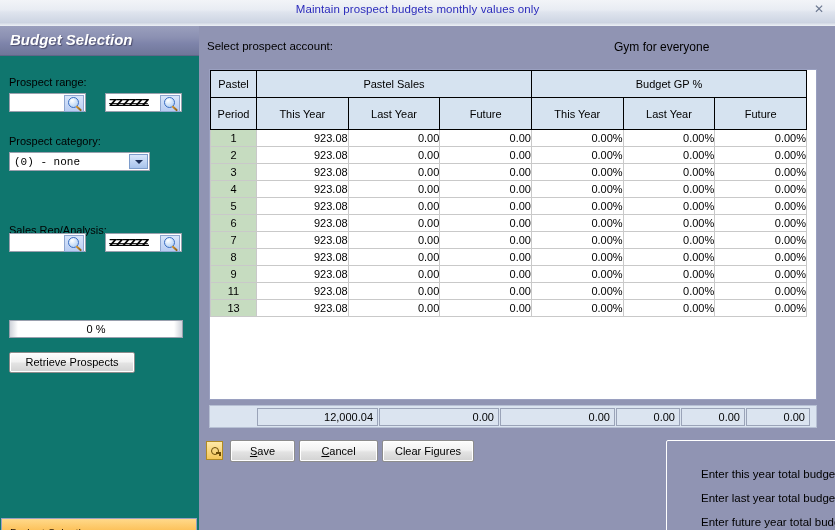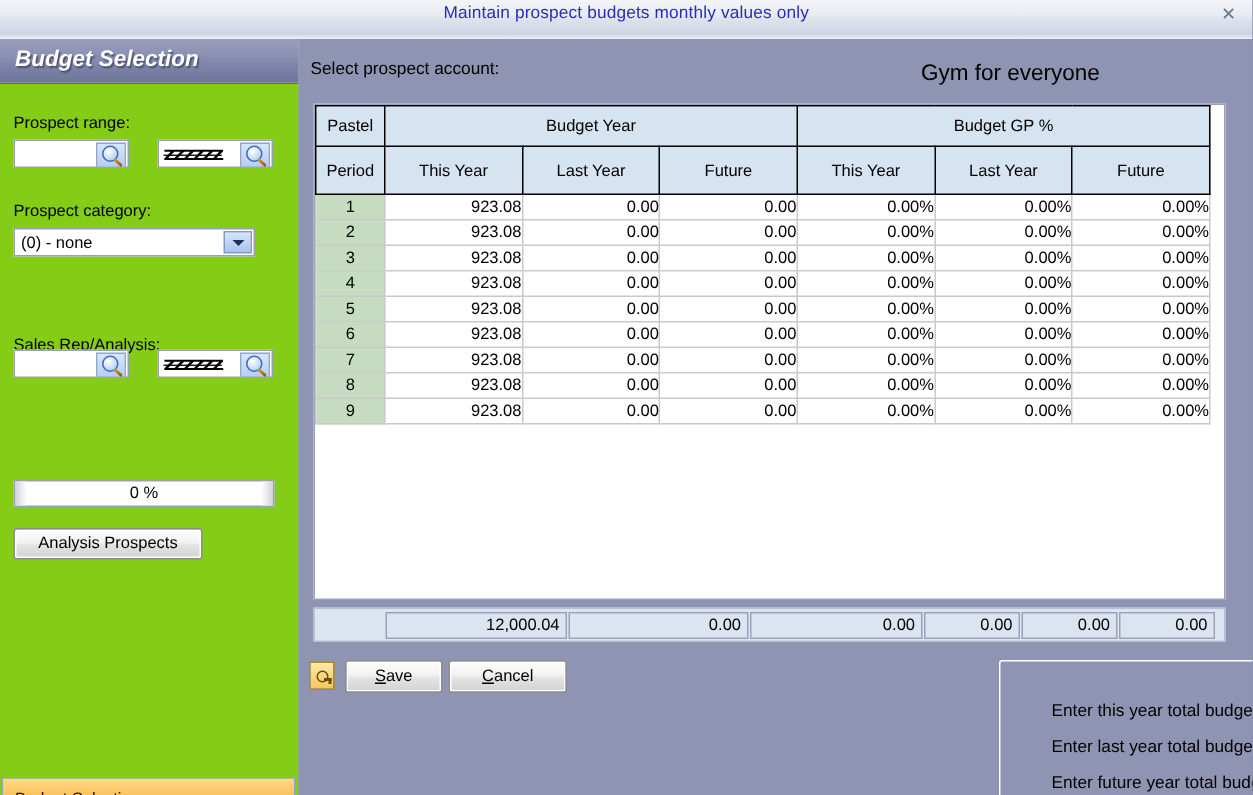--- a/index.html
+++ b/index.html
@@ -39,21 +39,21 @@
   .lp-header{
     position:absolute;left:0;top:0;width:199px;height:29px;
     background:linear-gradient(to bottom,#9a9fbd 0%,#8b90b2 40%,#7e84aa 60%,#6f7699 100%);
     border-bottom:1px solid #5f6688;
   }
   .lp-header .lp-title{
     position:absolute;left:10px;top:5px;color:#ffffff;
     font-size:15px;font-weight:bold;font-style:italic;
     text-shadow:1px 1px 1px rgba(60,60,90,.75);
   }
-  .lp-body{position:absolute;left:0;top:30px;width:199px;bottom:0;background:#84cc16;}
+  .lp-body{position:absolute;left:0;top:30px;width:199px;bottom:0;background:#0f766e;}
 
   .lbl{position:absolute;color:#000;font-size:11px;}
 
   .txtbox{
     position:absolute;background:#fff;border:1px solid #9aa0ae;
     box-sizing:border-box;
   }
   .txtbox .tb-val{
     position:absolute;left:3px;top:2px;font-size:11px;color:#000;
     letter-spacing:-0.5px;
@@ -119,21 +119,21 @@
   .lp-tab.active{
     top:462px;
     background:linear-gradient(to bottom,#ffd98a 0%,#fcbf55 45%,#f5a623 55%,#ef9b12 100%);
   }
   .lp-tab .tabtxt{position:absolute;left:8px;top:8px;}
 
   
   .rightarea{position:absolute;left:199px;top:26px;width:636px;height:504px;background:#9094b3;}
   .sel-label{position:absolute;left:8px;top:14px;font-size:11.5px;color:#000;}
   .acct-combo{position:absolute;left:133px;top:9px;width:270px;height:20px;}
-  .acct-note{position:absolute;left:415px;top:14px;font-size:15px;color:#000;}
+  .acct-note{position:absolute;left:415px;top:14px;font-size:12px;color:#000;}
 
   
   .gridwrap{
     position:absolute;left:10px;top:43px;width:608px;height:331px;
     background:#ffffff;border:1px solid #9aa0c0;box-sizing:border-box;
   }
   table.grid{border-collapse:collapse;table-layout:fixed;width:597px;}
   table.grid th,table.grid td{
     border:1px solid #000;font-size:11px;font-weight:normal;padding:0;
     height:18px;box-sizing:border-box;
@@ -214,21 +214,21 @@
       <div class="txtbox" style="left:105px;top:37px;width:77px;height:19px;">
         <span class="zz">ZZZZZZ</span>
         <span class="maglens">
             <span class="glass"></span>
             <span class="handle"></span>
           </span>
       </div>
 
       <div class="lbl" style="left:9px;top:79px;">Prospect category:</div>
 
-      <div class="combo" style="left:9px;top:96px;width:161px;height:19px;">
+      <div class="combo" style="left:9px;top:96px;width:141px;height:19px;font-family:Liberation Mono, monospace;">
         <span class="cb-val">(0) - none</span>
         <span class="cb-btn">
             <span class="arrow-dn"></span>
           </span>
       </div>
 
 
       <div class="lbl" style="left:9px;top:168px;">Sales Rep/Analysis:</div>
 
       <div class="txtbox" style="left:9px;top:177px;width:77px;height:19px;">
@@ -247,21 +247,21 @@
           </span>
       </div>
 
       <div class="progress">
         <span class="pb-cap-l"></span>
         <span class="pb-cap-r"></span>
         <span class="pb-txt">0 %</span>
       </div>
 
       <div class="btn" style="left:9px;top:296px;width:126px;height:21px;line-height:19px;">
-        <span>Analysis Prospects</span>
+        <span>Retrieve Prospects</span>
       </div>
 
       <div class="lp-tab active">
         <span class="tabtxt">Budget Selection</span>
       </div>
 
     </div>
   </div>
 
   <div class="rightarea">
@@ -269,21 +269,21 @@
     <div class="sel-label">Select prospect account:</div>
 
 
     <div class="acct-note">Gym for everyone</div>
 
     <div class="gridwrap">
       <table class="grid">
         <thead>
           <tr>
             <th class="hdr-top" style="width:46px;">Pastel</th>
-            <th class="hdr-top" colspan="3">Budget Year</th>
+            <th class="hdr-top" colspan="3">Pastel Sales</th>
             <th class="hdr-top" colspan="3">Budget GP %</th>
           </tr>
           <tr>
             <th class="hdr-sub" style="width:46px;">Period</th>
             <th class="hdr-sub" style="width:121px;">This Year</th>
             <th class="hdr-sub" style="width:120px;">Last Year</th>
             <th class="hdr-sub" style="width:115px;">Future</th>
             <th class="hdr-sub" style="width:65px;">This Year</th>
             <th class="hdr-sub" style="width:65px;">Last Year</th>
             <th class="hdr-sub" style="width:65px;">Future</th>
@@ -364,20 +364,38 @@
             </tr>
             <tr>
               <td class="periodcell" style="width: 46px;">9</td>
               <td class="datacell" style="width: 121px;">923.08</td>
               <td class="datacell" style="width: 120px;">0.00</td>
               <td class="datacell" style="width: 115px;">0.00</td>
               <td class="datacell" style="width: 65px;">0.00%</td>
               <td class="datacell" style="width: 65px;">0.00%</td>
               <td class="datacell" style="width: 65px;">0.00%</td>
             </tr>
+            <tr>
+              <td class="periodcell" style="width: 46px;">11</td>
+              <td class="datacell" style="width: 121px;">923.08</td>
+              <td class="datacell" style="width: 120px;">0.00</td>
+              <td class="datacell" style="width: 115px;">0.00</td>
+              <td class="datacell" style="width: 65px;">0.00%</td>
+              <td class="datacell" style="width: 65px;">0.00%</td>
+              <td class="datacell" style="width: 65px;">0.00%</td>
+            </tr>
+            <tr>
+              <td class="periodcell" style="width: 46px;">13</td>
+              <td class="datacell" style="width: 121px;">923.08</td>
+              <td class="datacell" style="width: 120px;">0.00</td>
+              <td class="datacell" style="width: 115px;">0.00</td>
+              <td class="datacell" style="width: 65px;">0.00%</td>
+              <td class="datacell" style="width: 65px;">0.00%</td>
+              <td class="datacell" style="width: 65px;">0.00%</td>
+            </tr>
           </tbody>
       </table>
     </div>
 
     <div class="totalsrow">
       <span class="totcell" style="left:47px;width:121px;">12,000.04</span>
       <span class="totcell" style="left:169px;width:120px;">0.00</span>
       <span class="totcell" style="left:290px;width:115px;">0.00</span>
       <span class="totcell" style="left:406px;width:64px;">0.00</span>
       <span class="totcell" style="left:471px;width:64px;">0.00</span>
@@ -389,20 +407,23 @@
         <span class="kstem"></span>
         <span class="kstem2"></span>
     </div>
 
     <div class="btn" style="left:31px;top:414px;width:65px;height:22px;line-height:20px;">
       <span><u>S</u>ave</span>
     </div>
     <div class="btn" style="left:100px;top:414px;width:79px;height:22px;line-height:20px;">
       <span><u>C</u>ancel</span>
     </div>
+    <div class="btn" style="left:183px;top:414px;width:92px;height:22px;line-height:20px;">
+      <span>Clear Figures</span>
+    </div>
 
     <div class="group">
       <span class="g-row-label" style="left:34px;top:27px;">Enter this year total budget:</span>
       <span class="g-row-label" style="left:34px;top:51px;">Enter last year total budget:</span>
       <span class="g-row-label" style="left:34px;top:75px;">Enter future year total budget:</span>
 
     </div>
 
   </div>
 </div>

